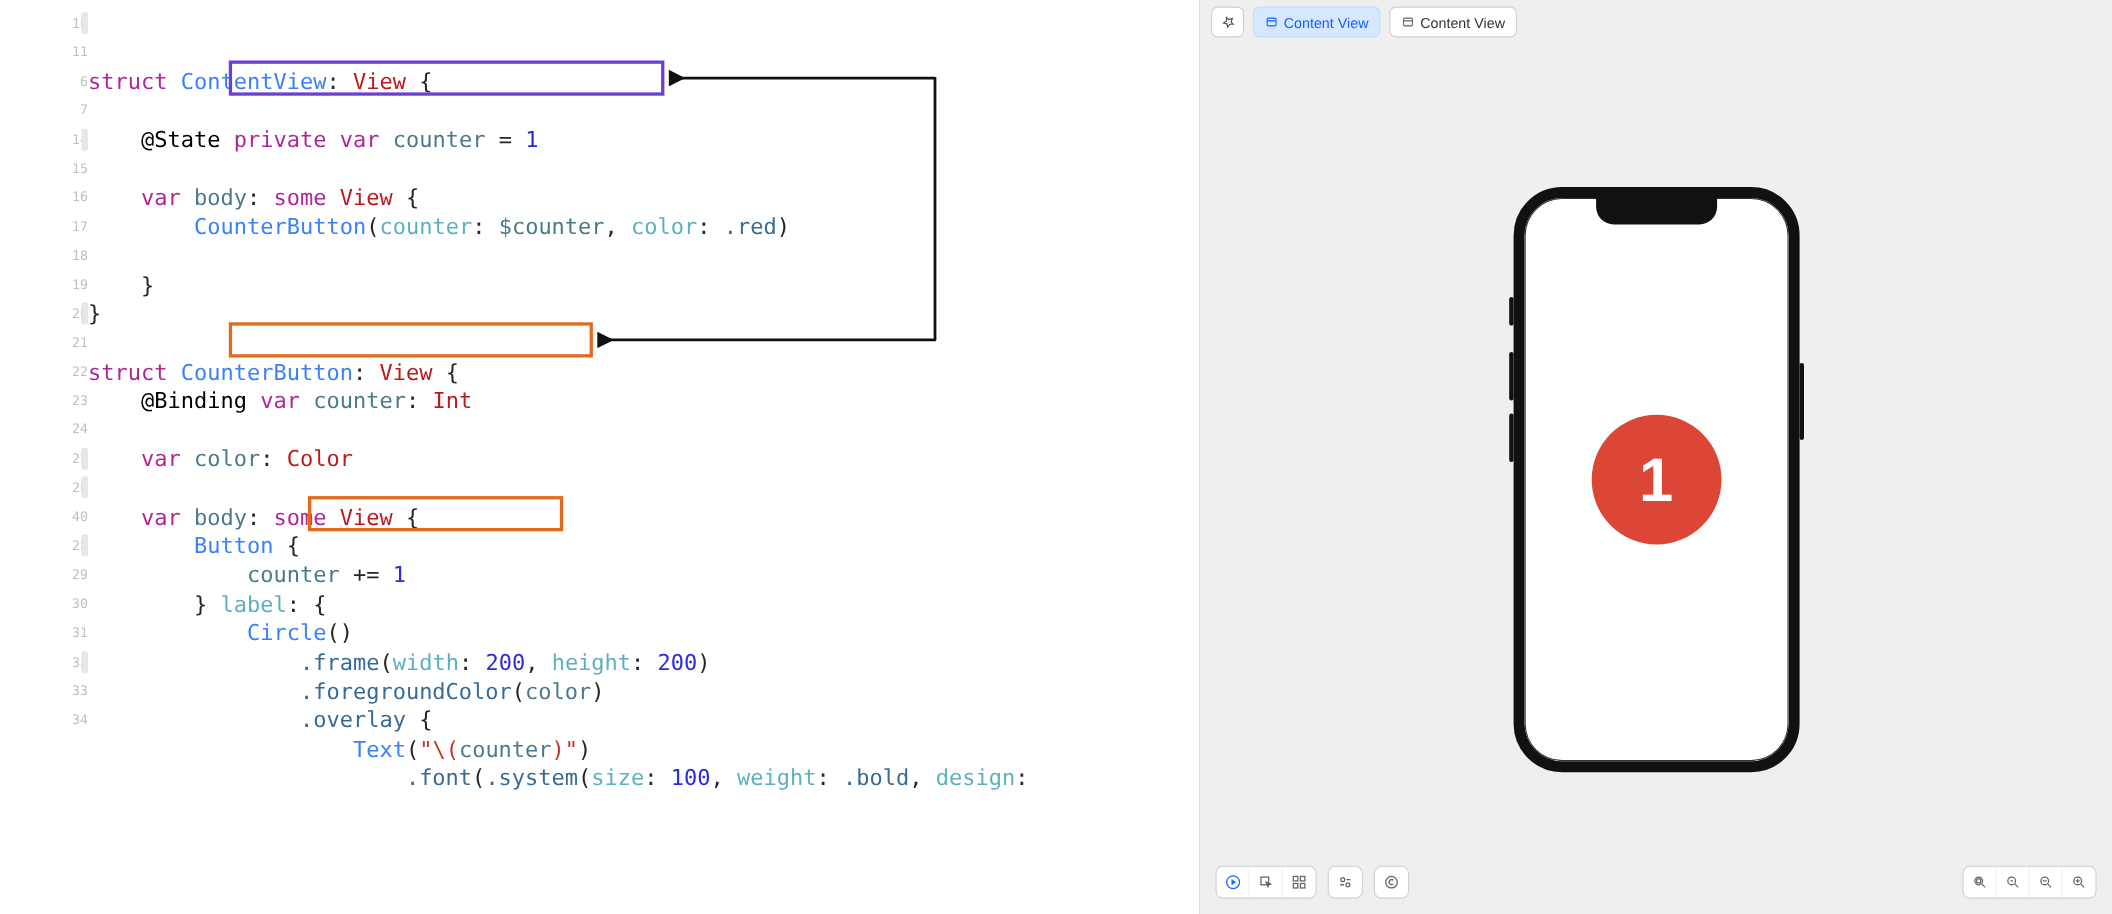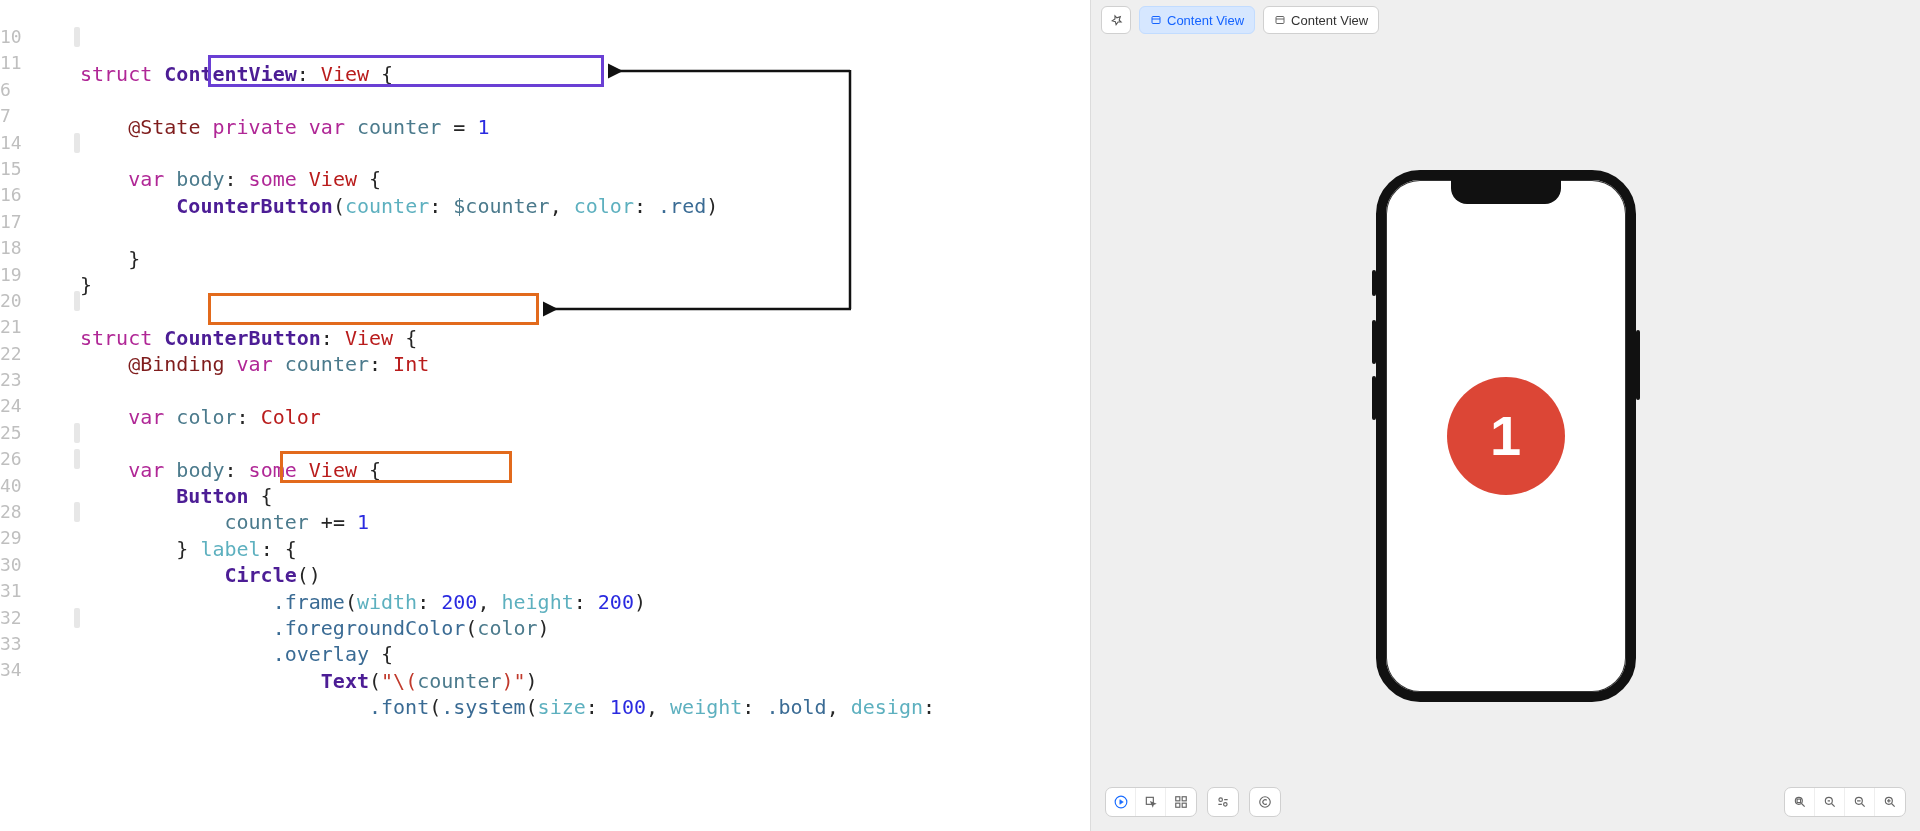--- a/index.html
+++ b/index.html
@@ -13,25 +13,25 @@
   }
   .editor-pane {
     width: 1090px;
     height: 100%;
     background: #fff;
     display: flex;
     position: relative;
   }
   .gutter {
     width: 80px;
-    padding-top: 24px;
-    text-align: left;
+    padding-top: 8px;
+    text-align: right;
     color: #bfbfbf;
     font-family: "SF Mono","Menlo",monospace;
-    font-size: 18px;
+    font-size: 12px;
     user-select: none;
   }
   .gutter .ln {
     height: 26.4px;
     line-height: 26.4px;
     position: relative;
   }
   .fold-marker {
     position: absolute;
     right: 0;
@@ -46,23 +46,23 @@
     padding-top: 8px;
     font-family: "SF Mono","Menlo",monospace;
     font-size: 20px;
     line-height: 26.4px;
     color: #262626;
     white-space: pre;
     position: relative;
   }
   .code .line { height: 26.4px; }
   .kw  { color: #b02796; }   
-  .attr{ color: #7f1d1d; }   
+  .attr{ color: #000000; }   
   .typ { color: #b91c1c; }   
-  .typ2{ color: #4c1d95; font-weight: bold; }   
+  .typ2{ color: #3b82f6; }   
   .mem { color: #3a6b94; }   
   .id  { color: #262626; }
   .num { color: #2a2ae0; }
   .str { color: #c0392b; }
   .lbl { color: #5db0bf; }   
   .prop{ color: #4b7a8c; }   
 
   .annotation {
     position: absolute;
     border: 3px solid;

